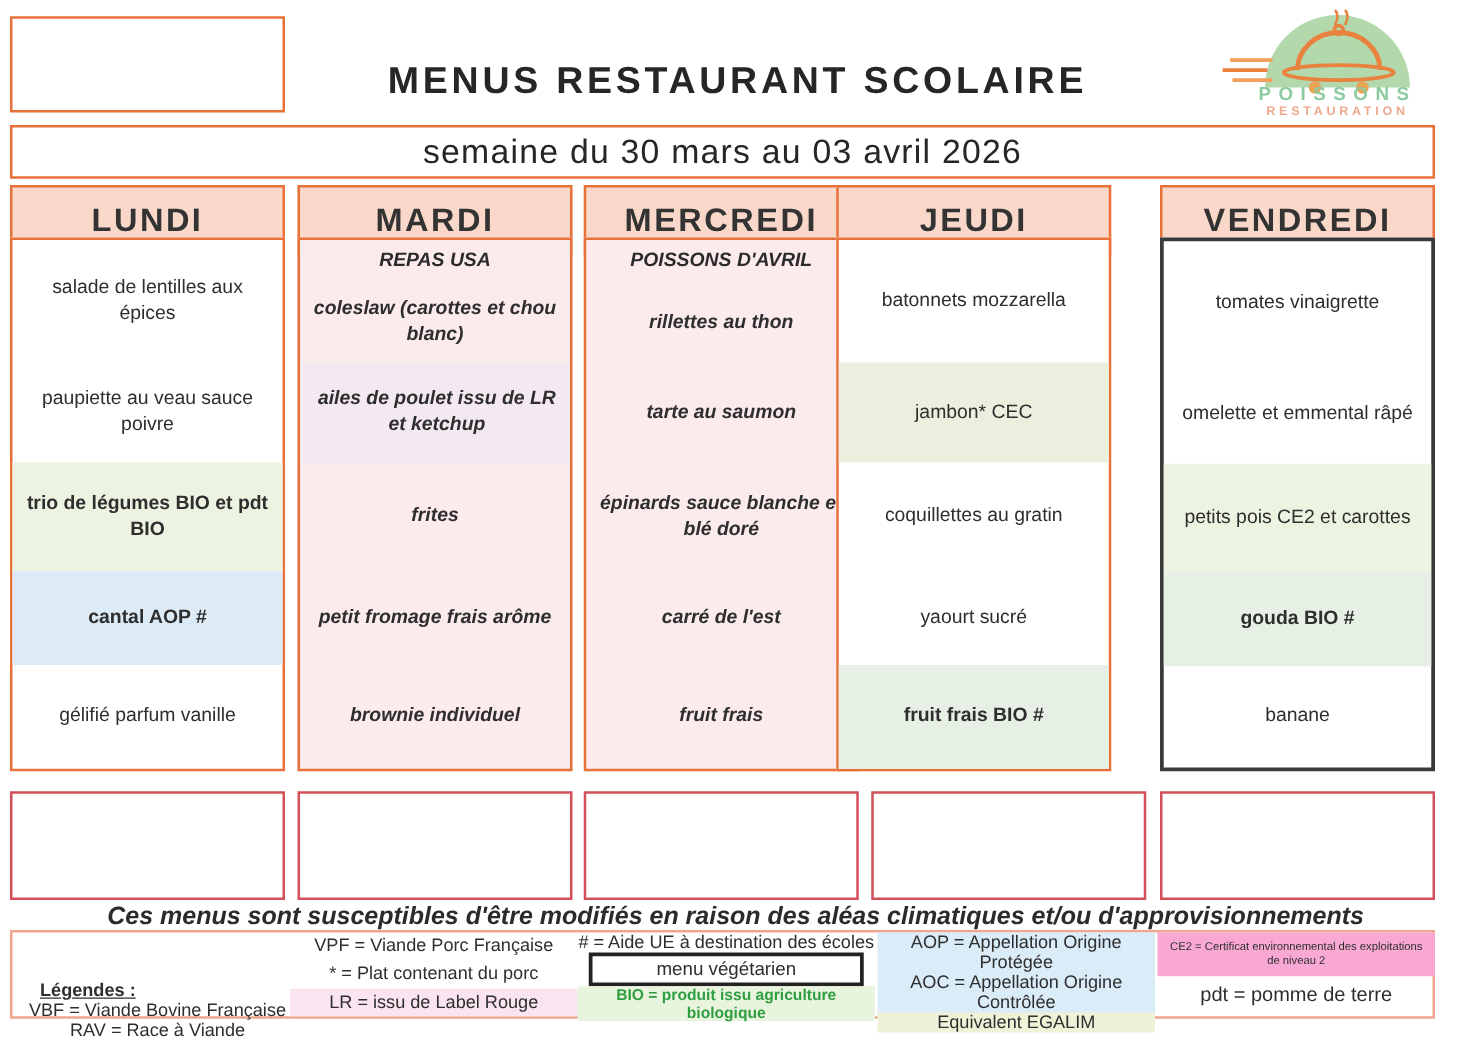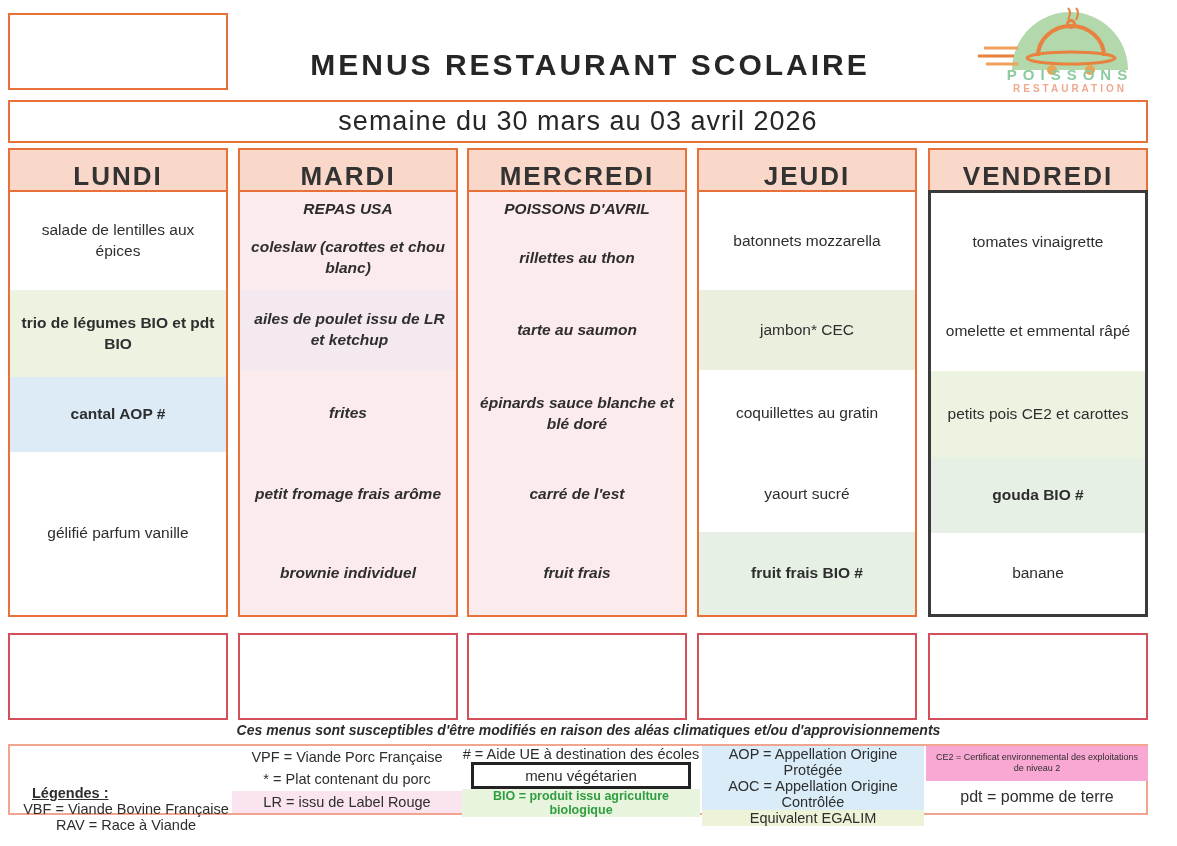--- a/index.html
+++ b/index.html
@@ -72,21 +72,21 @@
   .bg-lav    { background: #f4e9f1; padding-left: 12px; }
 
   
   .note-box {
     top: 633px; width: 220px; height: 87px;
     border: 2px solid #d3505a; background: #fff;
   }
 
   .disclaimer {
     top: 722px; left: 0; width: 1177px; text-align: center;
-    font-size: 14px; font-weight: bold; font-style: italic; color: #2b2b2b;
+    font-size: 20px; font-weight: bold; font-style: italic; color: #2b2b2b;
   }
 
   
   .legend-box {
     left: 8px; top: 744px; width: 1140px; height: 71px;
     border: 2px solid #f2a58e; background: #fff;
   }
   .lcol { position: absolute; top: 0; height: 100%; display: flex; flex-direction: column; }
   .lrow { flex: 1; display: flex; align-items: center; justify-content: center;
           font-size: 14.5px; color: #2e2e2e; text-align: center; }
@@ -137,20 +137,21 @@
 <div class="abs week-banner">
   <span>semaine du 30 mars au 03 avril 2026</span>
 </div>
 
 <div class="day-col" style="left:8px">
   <div class="day-header">
     <span>LUNDI</span>
   </div>
   <div class="day-content">
     <div class="item r1">salade de lentilles aux épices</div>
+    <div class="item r2">paupiette au veau sauce poivre</div>
     <div class="item r3 bold bg-green">trio de légumes BIO et pdt BIO</div>
     <div class="item r4 bold bg-blue">cantal AOP #</div>
     <div class="item r5">gélifié parfum vanille</div>
   </div>
 </div>
 
 <div class="day-col" style="left:238px">
   <div class="day-header">
     <span>MARDI</span>
   </div>
@@ -171,21 +172,21 @@
   <div class="day-content pink">
     <div class="theme-row">POISSONS D'AVRIL</div>
     <div class="item r1t bi">rillettes au thon</div>
     <div class="item r2 bi">tarte au saumon</div>
     <div class="item r3 bi">épinards sauce blanche et blé doré</div>
     <div class="item r4 bi">carré de l'est</div>
     <div class="item r5 bi">fruit frais</div>
   </div>
 </div>
 
-<div class="day-col" style="left:697px">
+<div class="day-col" style="left:669px">
   <div class="day-header">
     <span>JEUDI</span>
   </div>
   <div class="day-content">
     <div class="item r1">batonnets mozzarella</div>
     <div class="item r2 bg-celery">jambon* CEC</div>
     <div class="item r3">coquillettes au gratin</div>
     <div class="item r4">yaourt sucré</div>
     <div class="item r5 bold bg-mint">fruit frais BIO #</div>
   </div>

